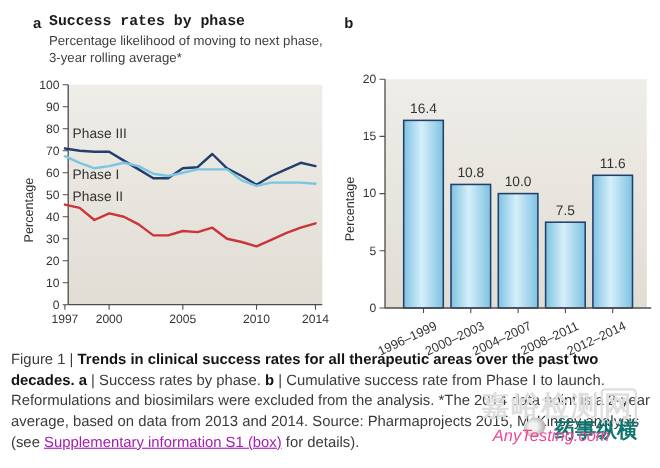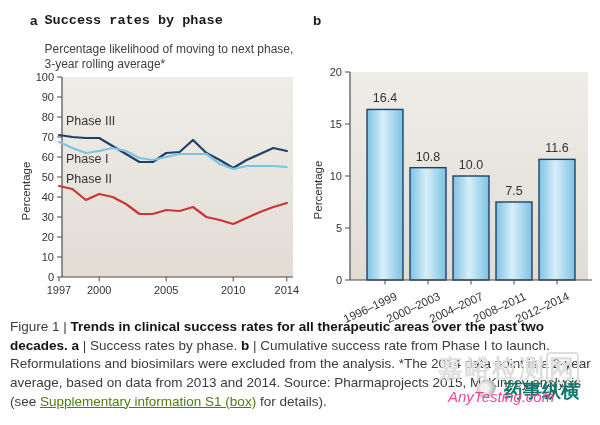--- a/index.html
+++ b/index.html
@@ -6,29 +6,29 @@
   html,body { width:600px; height:425px; }
   body {
     position:relative;
     background:#ffffff;
     font-family:"Liberation Sans", sans-serif;
     overflow:hidden;
   }
   .panel-header { position:absolute; display:flex; align-items:flex-start; }
   .plabel { font-weight:bold; font-size:13.5px; color:#1b1b1b; margin-right:7px; line-height:1.2; }
   .ptitle { font-weight:bold; font-size:13.5px; color:#1b1b1b; line-height:1.2;font-family:Liberation Mono, monospace; }
-  .psub   { font-size:12px; color:#404040; line-height:1.22; margin-top:13px; }
+  .psub   { font-size:12px; color:#404040; line-height:1.22; margin-top:1px; }
   .chart-svg { position:absolute; }
   svg text { font-family:"Liberation Sans", sans-serif; fill:#333333; }
   .caption {
     position:absolute; left:10px; top:318px; width:582px;
     font-size:13.5px; line-height:1.38; color:#3b3b3b;
   }
   .caption b { color:#141414; }
-  .cap-link { text-decoration:underline; color:#4d7c0f; cursor:pointer; }
+  .cap-link { text-decoration:underline; color:#a21caf; cursor:pointer; }
   .watermark { position:absolute; left:428px; top:350px; width:172px; height:72px; pointer-events:none; }
   .wm-main {
     position:absolute; left:10px; top:2px;
     font-size:25px; font-weight:bold; letter-spacing:2px; color:#dedede; white-space:nowrap;
   }
   .wm-boxed { border:2px solid #dedede; border-radius:4px; padding:0 1px; }
   .wm-site {
     position:absolute; left:20px; top:38px;
     font-size:15px; font-style:italic; color:#ec4899; white-space:nowrap;text-align:right;
   }

